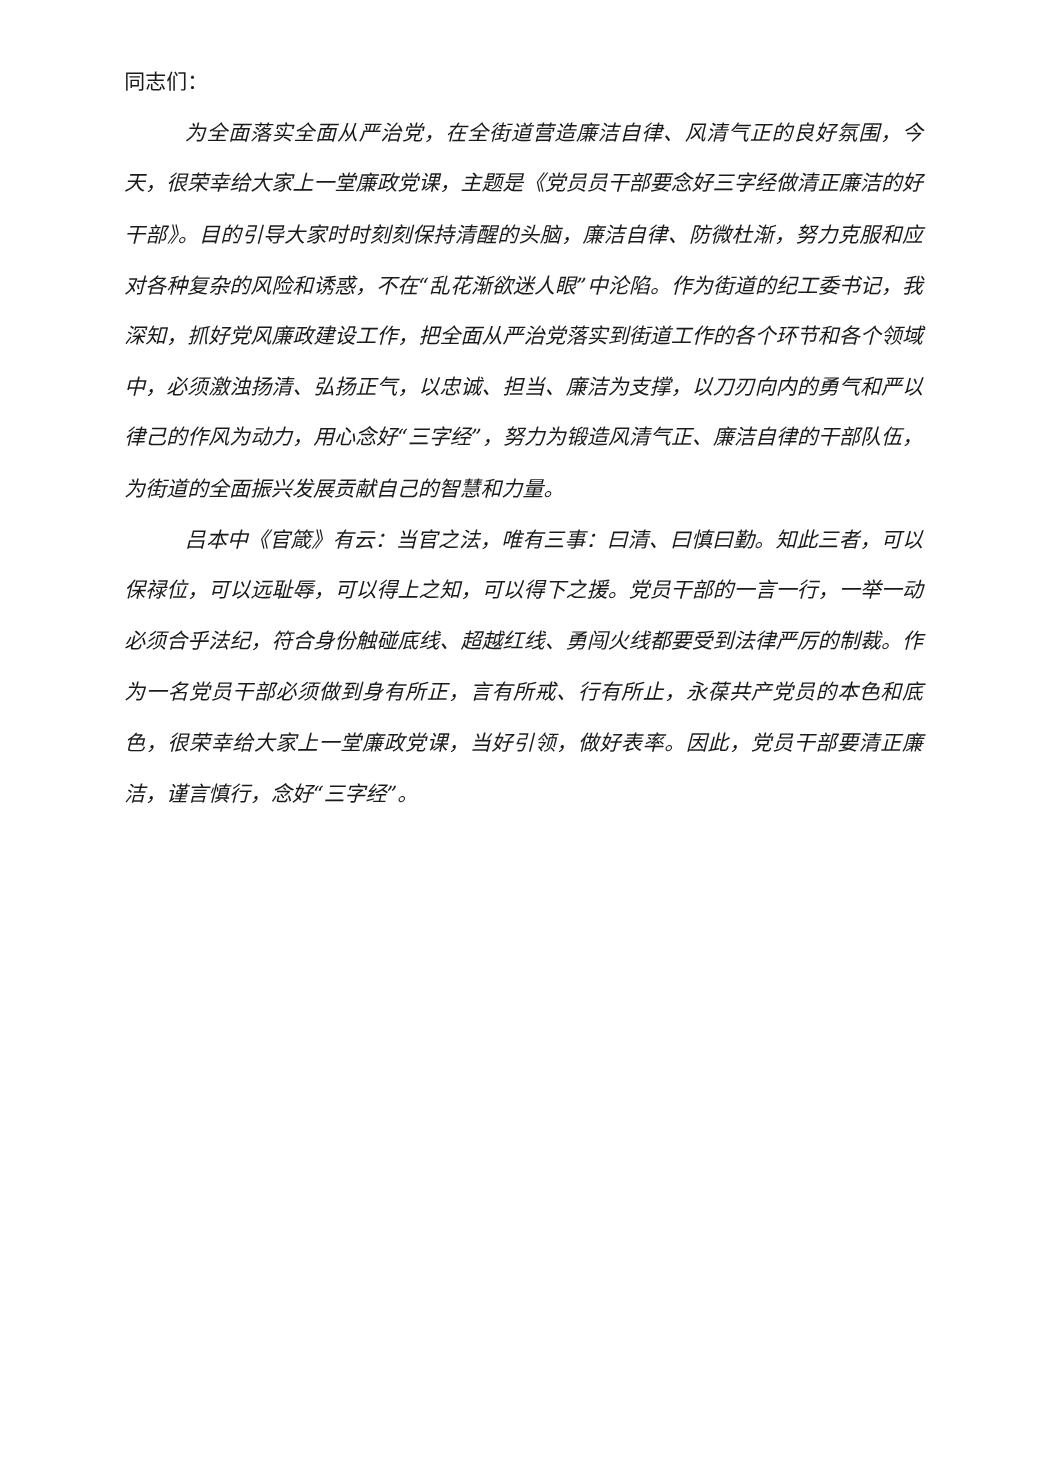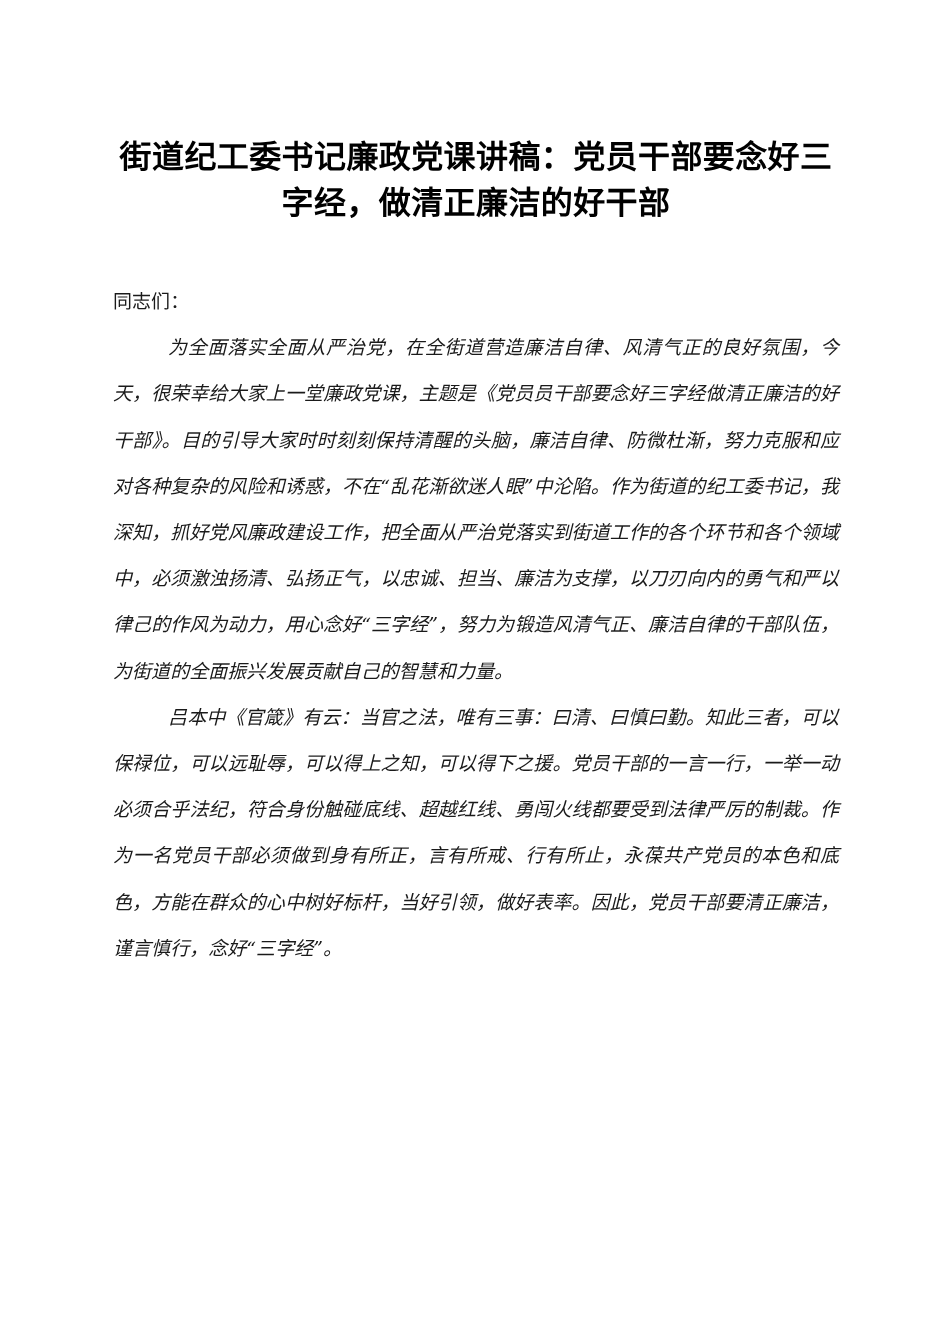--- a/index.html
+++ b/index.html
@@ -64,25 +64,24 @@
   .para.salutation {
     text-indent: 0;
   }
 </style>
 </head>
 <body>
 
 <div class="page">
   <div class="page-body">
 
-    <h1 class="doc-title">街道纪工委书记廉政党课讲稿：党员干部要念好三字经，做清正廉洁的好干部</h1>
 
     <div class="body-block">
 
       <p class="para salutation">同志们：</p>
 
       <p class="para indent">为全面落实全面从严治党，在全街道营造廉洁自律、风清气正的良好氛围，今天，很荣幸给大家上一堂廉政党课，主题是《党员员干部要念好三字经做清正廉洁的好干部》。目的引导大家时时刻刻保持清醒的头脑，廉洁自律、防微杜渐，努力克服和应对各种复杂的风险和诱惑，不在“乱花渐欲迷人眼”中沦陷。作为街道的纪工委书记，我深知，抓好党风廉政建设工作，把全面从严治党落实到街道工作的各个环节和各个领域中，必须激浊扬清、弘扬正气，以忠诚、担当、廉洁为支撑，以刀刃向内的勇气和严以律己的作风为动力，用心念好“三字经”，努力为锻造风清气正、廉洁自律的干部队伍，为街道的全面振兴发展贡献自己的智慧和力量。</p>
 
-      <p class="para indent">吕本中《官箴》有云：当官之法，唯有三事：曰清、曰慎曰勤。知此三者，可以保禄位，可以远耻辱，可以得上之知，可以得下之援。党员干部的一言一行，一举一动必须合乎法纪，符合身份触碰底线、超越红线、勇闯火线都要受到法律严厉的制裁。作为一名党员干部必须做到身有所正，言有所戒、行有所止，永葆共产党员的本色和底色，方能在群众的心中树好标杆，当好引领，做好表率。因此，党员干部要清正廉洁，谨言慎行，念好“三字经”。</p>
+      <p class="para indent">吕本中《官箴》有云：当官之法，唯有三事：曰清、曰慎曰勤。知此三者，可以保禄位，可以远耻辱，可以得上之知，可以得下之援。党员干部的一言一行，一举一动必须合乎法纪，符合身份触碰底线、超越红线、勇闯火线都要受到法律严厉的制裁。作为一名党员干部必须做到身有所正，言有所戒、行有所止，永葆共产党员的本色和底色，很荣幸给大家上一堂廉政党课，当好引领，做好表率。因此，党员干部要清正廉洁，谨言慎行，念好“三字经”。</p>
 
     </div>
   </div>
 </div>
 
 </body></html>

